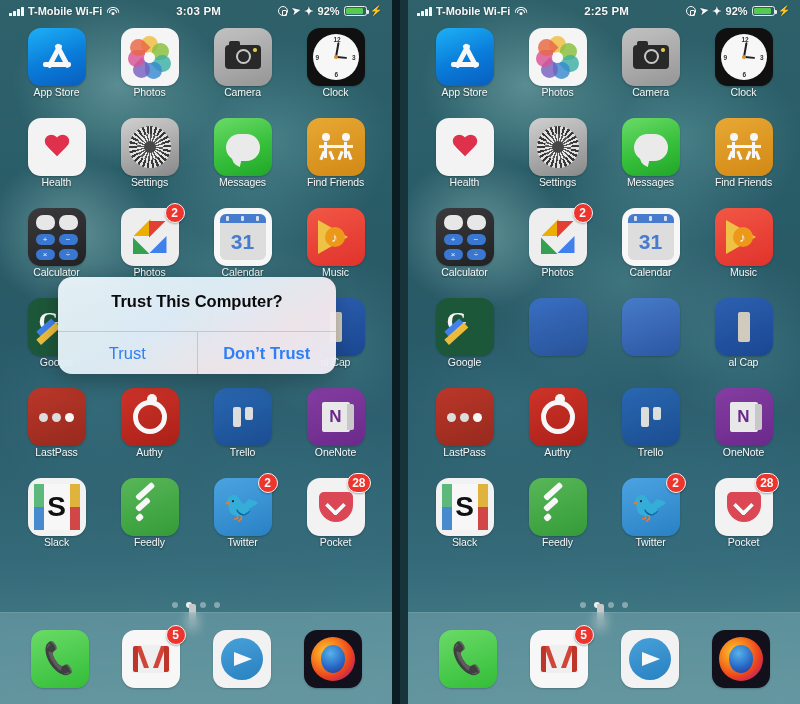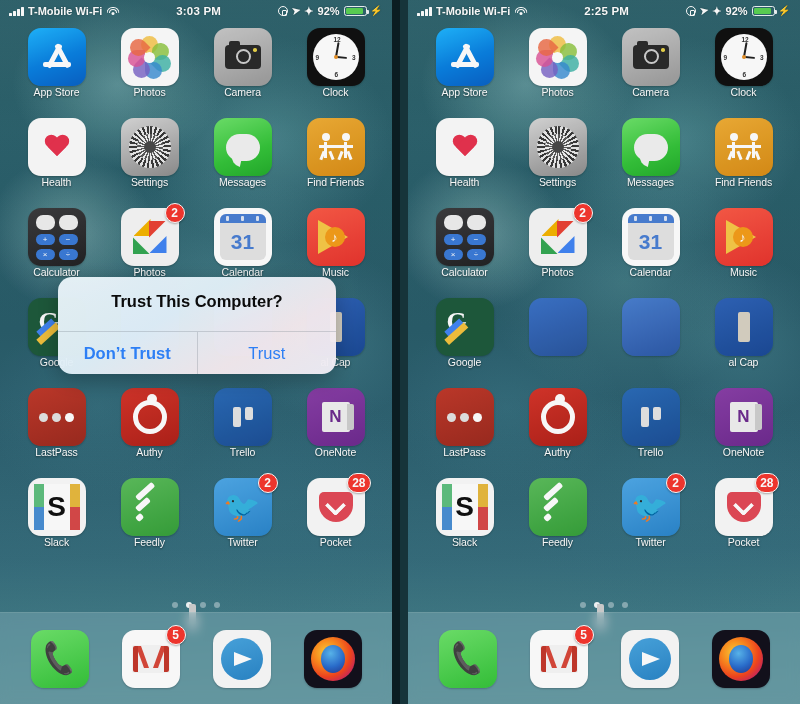--- a/index.html
+++ b/index.html
@@ -705,22 +705,22 @@
           </div>
       </div>
     </div>
 
     <div class="scrim"></div>
     <div class="alert left-alert">
       <div class="alert-body">
         <div class="alert-title">Trust This Computer?</div>
       </div>
       <div class="alert-actions">
+        <button class="alert-btn">Trust</button>
         <button class="alert-btn primary">Don’t Trust</button>
-        <button class="alert-btn">Trust</button>
       </div>
     </div>
   </div>
 
   <div class="divider-gap"></div>
 
   <div class="phone right">
     <div class="wallpaper"></div>
     <div class="wall-shade"></div>
 

